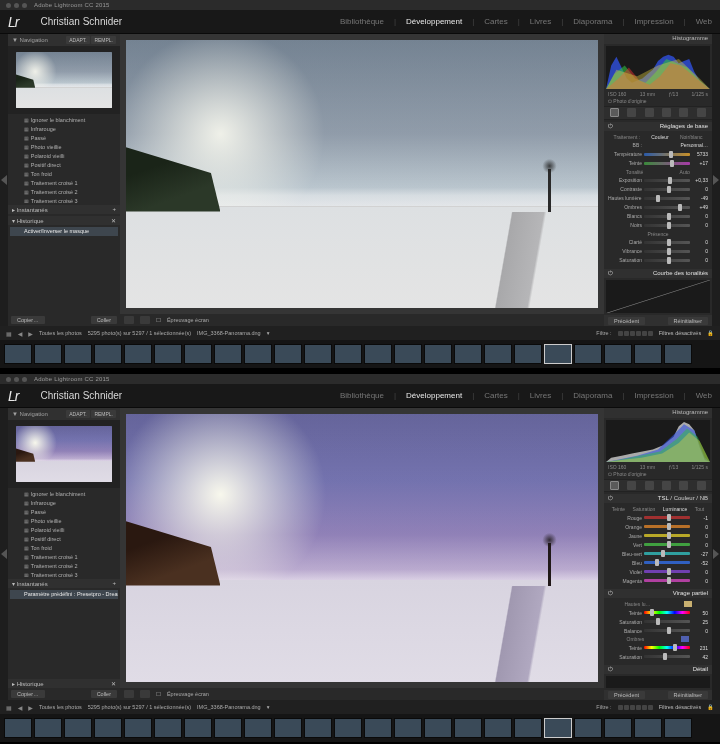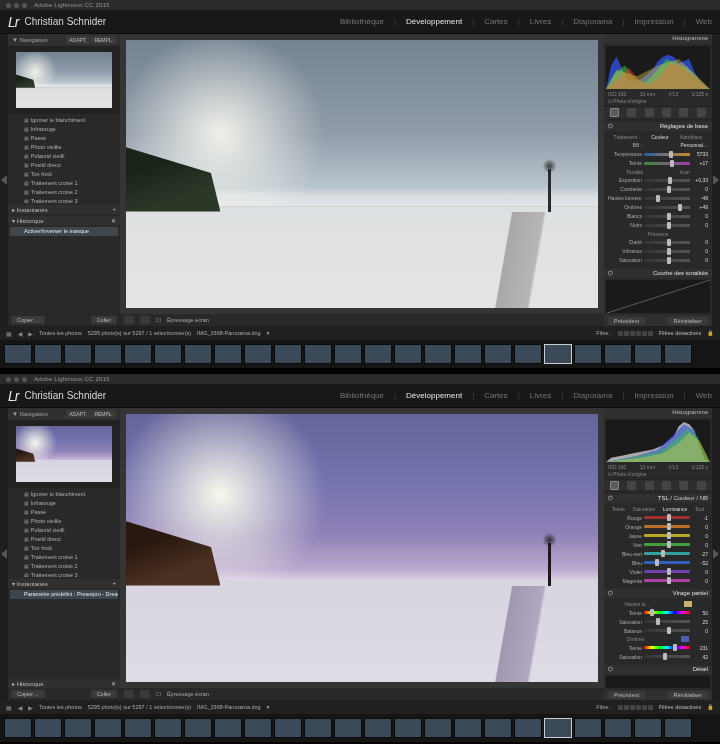--- a/index.html
+++ b/index.html
@@ -4,21 +4,21 @@
 <style>
   * { box-sizing: border-box; margin: 0; padding: 0; }
   body { background: #000; font-family: "Helvetica Neue", Arial, sans-serif; font-size: 7px; color: #a0a0a0; width: 720px; }
   .lr-window { width: 720px; height: 368px; background: #1a1a1a; position: relative; display: flex; flex-direction: column; }
   .titlebar { height: 10px; background: #2b2b2b; display: flex; align-items: center; padding: 0 6px; }
   .win-dot { width: 5px; height: 5px; border-radius: 50%; background: #555; margin-right: 3px; }
   .titlebar .title { font-size: 6px; color: #999; margin-left: 4px; letter-spacing: .2px; }
   .top-header { height: 24px; background: #181818; display: flex; align-items: center; justify-content: space-between; padding: 0 8px; border-bottom: 1px solid #0a0a0a; }
   .logo-area { display: flex; align-items: center; gap: 6px; }
   .lr-logo { font-size: 14px; color: #e8e8e8; font-weight: 400; font-style: italic; letter-spacing: -1px; }
-  .identity { font-size: 10px; color: #d8d8d8; font-weight: 300; }
+  .identity { font-size: 10px; color: #d8d8d8; font-weight: 300; margin-left: 16px; }
   .modules { display: flex; gap: 10px; font-size: 8px; }
   .modules span { color: #777; cursor: pointer; }
   .modules span.active { color: #e8e8e8; }
   .modules .sep { color: #444; }
   .workspace { flex: 1; display: flex; min-height: 0; }
   .side-grip { width: 8px; background: #1e1e1e; display: flex; align-items: center; justify-content: center; }
   .side-grip svg { fill: #555; }
   
   .left-panel { width: 112px; background: #292929; display: flex; flex-direction: column; overflow: hidden; }
   .nav-header { height: 12px; background: #303030; display: flex; align-items: center; justify-content: space-between; padding: 0 4px; font-size: 6px; }

